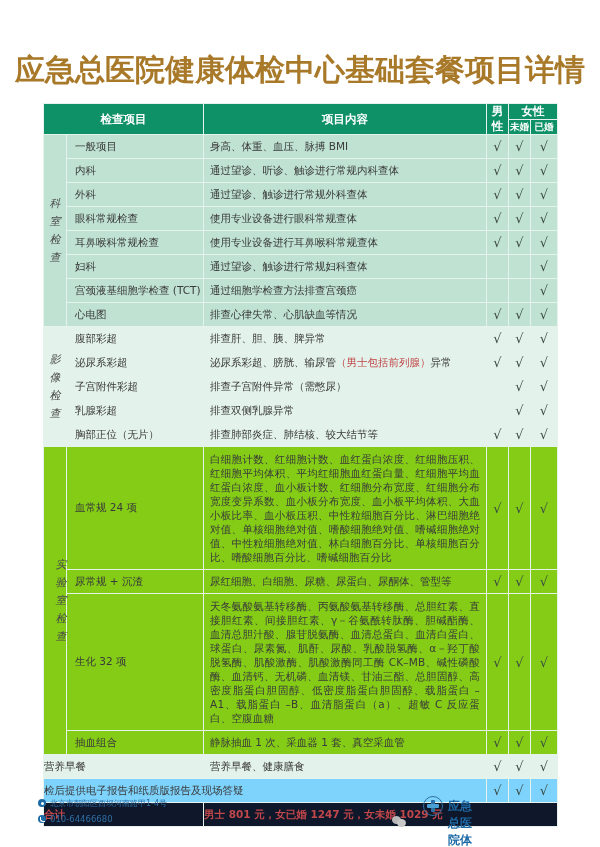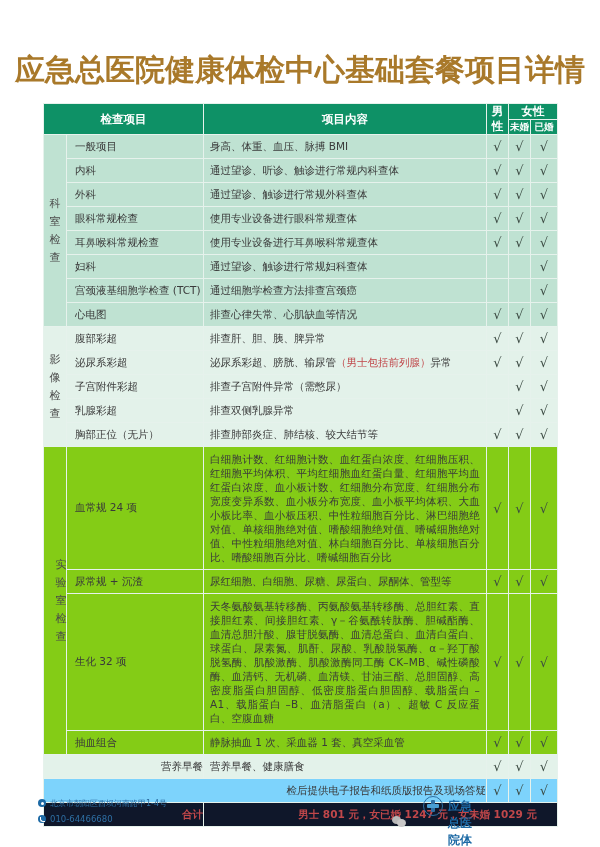--- a/index.html
+++ b/index.html
@@ -27,26 +27,27 @@
   th.sub { font-size: 10.5px; }
   .s1 td { background: #bfe2d2; }
   .s2 td { background: #e3f2ea; }
   .s3 td { background: #84cc16; }
   .s4 td { background: #e3f2ea; }
   .s5 td { background: #7dd3fc; }
   .s6 td { background: #0f172a; font-weight: bold; }
   td.cat {
     text-align: center; font-size: 11px; line-height: 18px; color: #4a4a4a;
     padding-top: 0;
+    font-style: italic;
   }
   td.item { padding-left: 8px !important; color: #3a3a3a; }
   td.content { padding-left: 6px !important; color: #3a3a3a; }
   td.content.multi { line-height: 14px; padding: 5px 6px !important; letter-spacing: 0.2px; text-align: justify;}
   td.chk { text-align: center; font-size: 13px; color: #3b4a42; }
-  td.center { text-align: right; }
+  td.center { text-align: left; }
   .red { color: #c0474a; }
   tr.r td { height: 23px; }
   .footer { position: absolute; left: 0; top: 792px; width: 476px; height: 55px; }
   .addr { position: absolute; left: 38px; top: 6px; font-size: 8px; color: #2e6fa3; }
   .phone { position: absolute; left: 38px; top: 22px; font-size: 8.5px; color: #2e6fa3; }
   .pin-icon, .phone-icon {
     display: inline-block; width: 8px; height: 8px; border-radius: 50%;
     background: #1d6aa5; margin-right: 4px; vertical-align: -1px; position: relative;
   }
   .pin-icon::after { content: ""; position: absolute; left: 2.5px; top: 2.5px; width: 3px; height: 3px; border-radius: 50%; background: #fff; }

